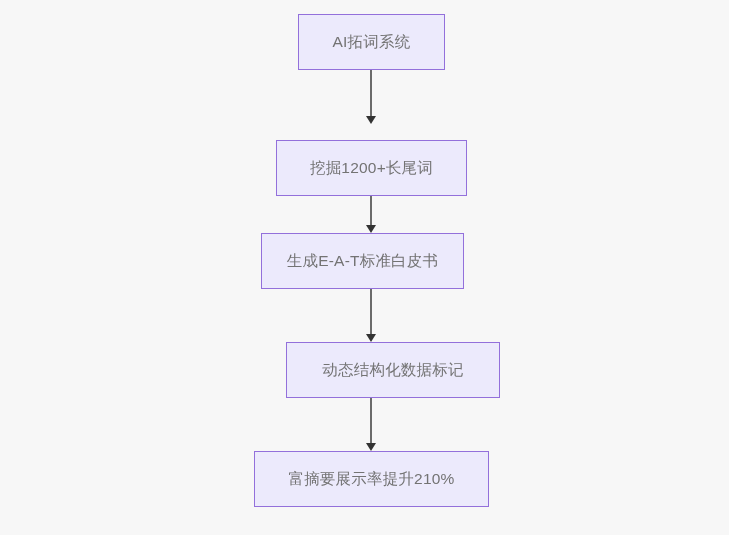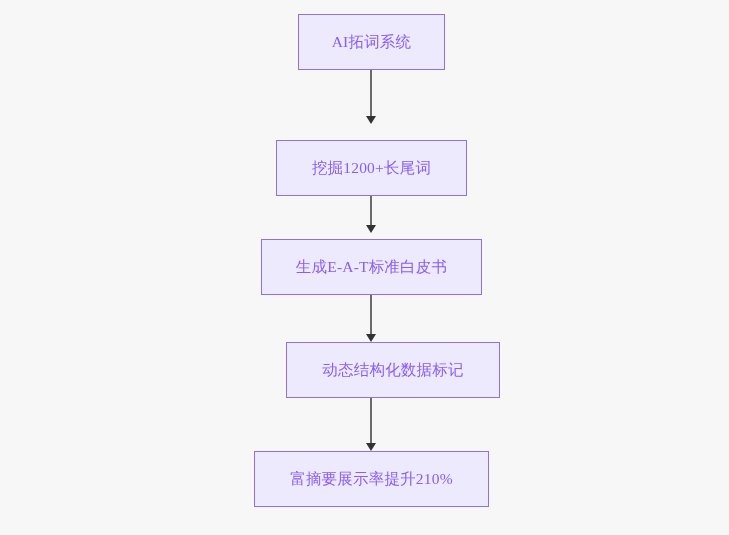--- a/index.html
+++ b/index.html
@@ -30,31 +30,30 @@
     background: #eceafc;
     border: 1.6px solid #9370db;
     border-radius: 0;
     height: 56px;
     z-index: 2;
   }
 
   .node-label {
     font-size: 15.5px;
     line-height: 1;
-    color: #8b5cf6;
+    color: #737373;
     letter-spacing: 0.2px;
     white-space: nowrap;
     user-select: none;
-    font-family: Liberation Serif, serif;
   }
 
   
   .node-1 { left: 298px; top: 14px;  width: 147px; }
   .node-2 { left: 276px; top: 124px; width: 191px; margin-top: 16px; }
-  .node-3 { left: 261px; top: 233px; width: 221px; margin-top: 6px; }
+  .node-3 { left: 261px; top: 233px; width: 203px; }
   .node-4 { left: 264px; top: 342px; width: 214px; margin-left: 22px; }
   .node-5 { left: 254px; top: 451px; width: 235px; }
 
   
   .edge {
     position: absolute;
     left: 370px;
     width: 3px;
     z-index: 1;
   }

